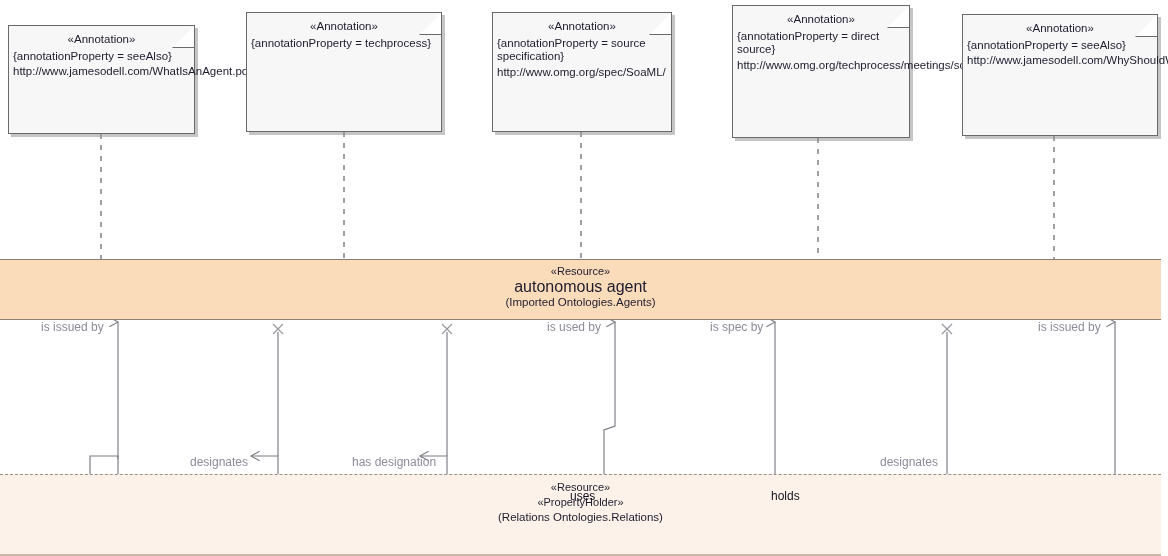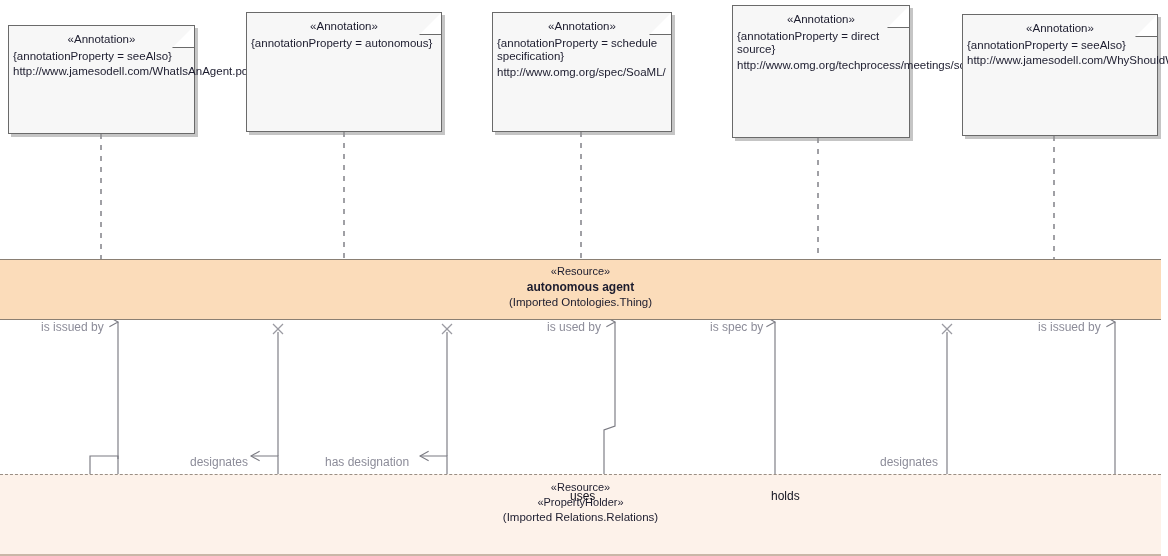--- a/index.html
+++ b/index.html
@@ -74,22 +74,22 @@
     background: #fdf2ea;
     border-top: 1px dashed #9a8f85;
     border-bottom: 2px solid #c9b7a8;
     padding-top: 5px;
   }
   .cl-stereo {
     font-size: 11px;
     line-height: 15px;
   }
   .cl-name {
-    font-size: 12px;
-    font-weight: bold;
+    font-size: 16px;
+    font-weight: normal;
     line-height: 16px;
   }
   .cl-pkg {
     font-size: 11.5px;
     line-height: 15px;
   }
 
   
   .conn-label {
     position: absolute;
@@ -173,67 +173,67 @@
   <div class="note" style="left:8px; top:25px; width:187px; height:109px;">
     <span class="dogear"></span>
     <div class="note-stereotype">«Annotation»</div>
     <div class="note-prop">{annotationProperty = seeAlso}</div>
     <div class="note-body">http://www.jamesodell.com/WhatIsAnAgent.pdf</div>
   </div>
 
   <div class="note" style="left:246px; top:12px; width:196px; height:120px;">
     <span class="dogear"></span>
     <div class="note-stereotype">«Annotation»</div>
-    <div class="note-prop">{annotationProperty = autonomous}</div>
+    <div class="note-prop">{annotationProperty = techprocess}</div>
   </div>
 
   <div class="note" style="left:492px; top:12px; width:180px; height:120px;">
     <span class="dogear"></span>
     <div class="note-stereotype">«Annotation»</div>
-    <div class="note-prop">{annotationProperty = schedule specification}</div>
+    <div class="note-prop">{annotationProperty = source specification}</div>
     <div class="note-body">http://www.omg.org/spec/SoaML/</div>
   </div>
 
   <div class="note" style="left:732px; top:5px; width:178px; height:133px;">
     <span class="dogear"></span>
     <div class="note-stereotype">«Annotation»</div>
     <div class="note-prop">{annotationProperty = direct source}</div>
     <div class="note-body">http://www.omg.org/techprocess/meetings/schedule/AMP.html</div>
   </div>
 
   <div class="note" style="left:962px; top:14px; width:196px; height:122px;">
     <span class="dogear"></span>
     <div class="note-stereotype">«Annotation»</div>
     <div class="note-prop">{annotationProperty = seeAlso}</div>
     <div class="note-body">http://www.jamesodell.com/WhyShouldWeCareAboutAgents.pdf</div>
   </div>
 
   <div class="classifier res-bar" style="left:0px; top:259px; width:1161px; height:61px;">
     <div class="cl-stereo">«Resource»</div>
     <div class="cl-name">autonomous agent</div>
-    <div class="cl-pkg">(Imported Ontologies.Thing)</div>
+    <div class="cl-pkg">(Imported Ontologies.Agents)</div>
   </div>
 
   <div class="classifier thing-bar" style="left:0px; top:474px; width:1161px; height:82px;">
     <div class="cl-stereo">«Resource»</div>
     <div class="cl-stereo">«PropertyHolder»</div>
-    <div class="cl-pkg">(Imported Relations.Relations)</div>
+    <div class="cl-pkg">(Relations Ontologies.Relations)</div>
   </div>
 
   <div class="conn-label" style="left:41px; top:321px;">is issued by</div>
 
   <div class="conn-label" style="left:547px; top:321px;">is used by</div>
 
   <div class="conn-label" style="left:710px; top:321px;">is spec by</div>
 
   <div class="conn-label" style="left:1038px; top:321px;">is issued by</div>
 
   <div class="conn-label" style="left:190px; top:456px;">designates</div>
 
-  <div class="conn-label" style="left:325px; top:456px;">has designation</div>
+  <div class="conn-label" style="left:352px; top:456px;">has designation</div>
 
   <div class="conn-label dark" style="left:570px; top:456px;">uses</div>
 
   <div class="conn-label dark" style="left:771px; top:456px;">holds</div>
 
   <div class="conn-label" style="left:880px; top:456px;">designates</div>
 
 </div>
 
 </body></html>

